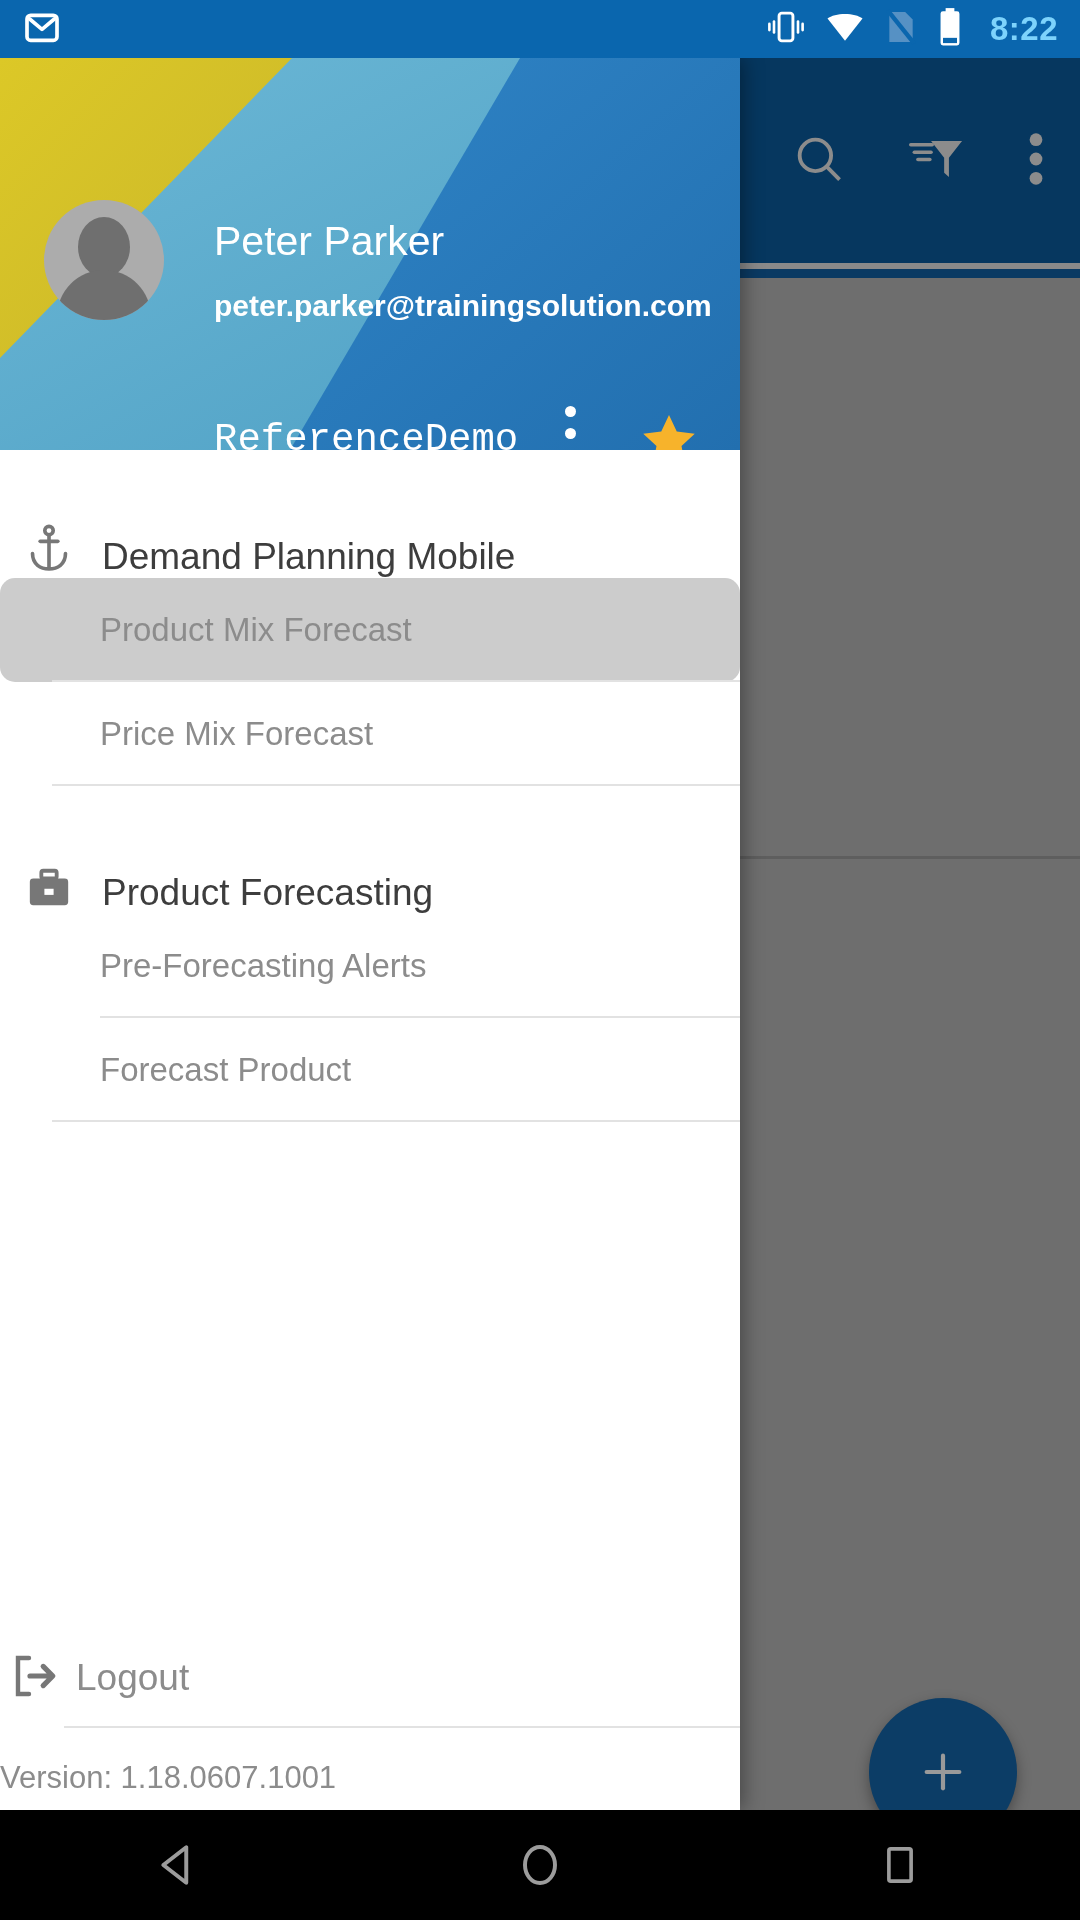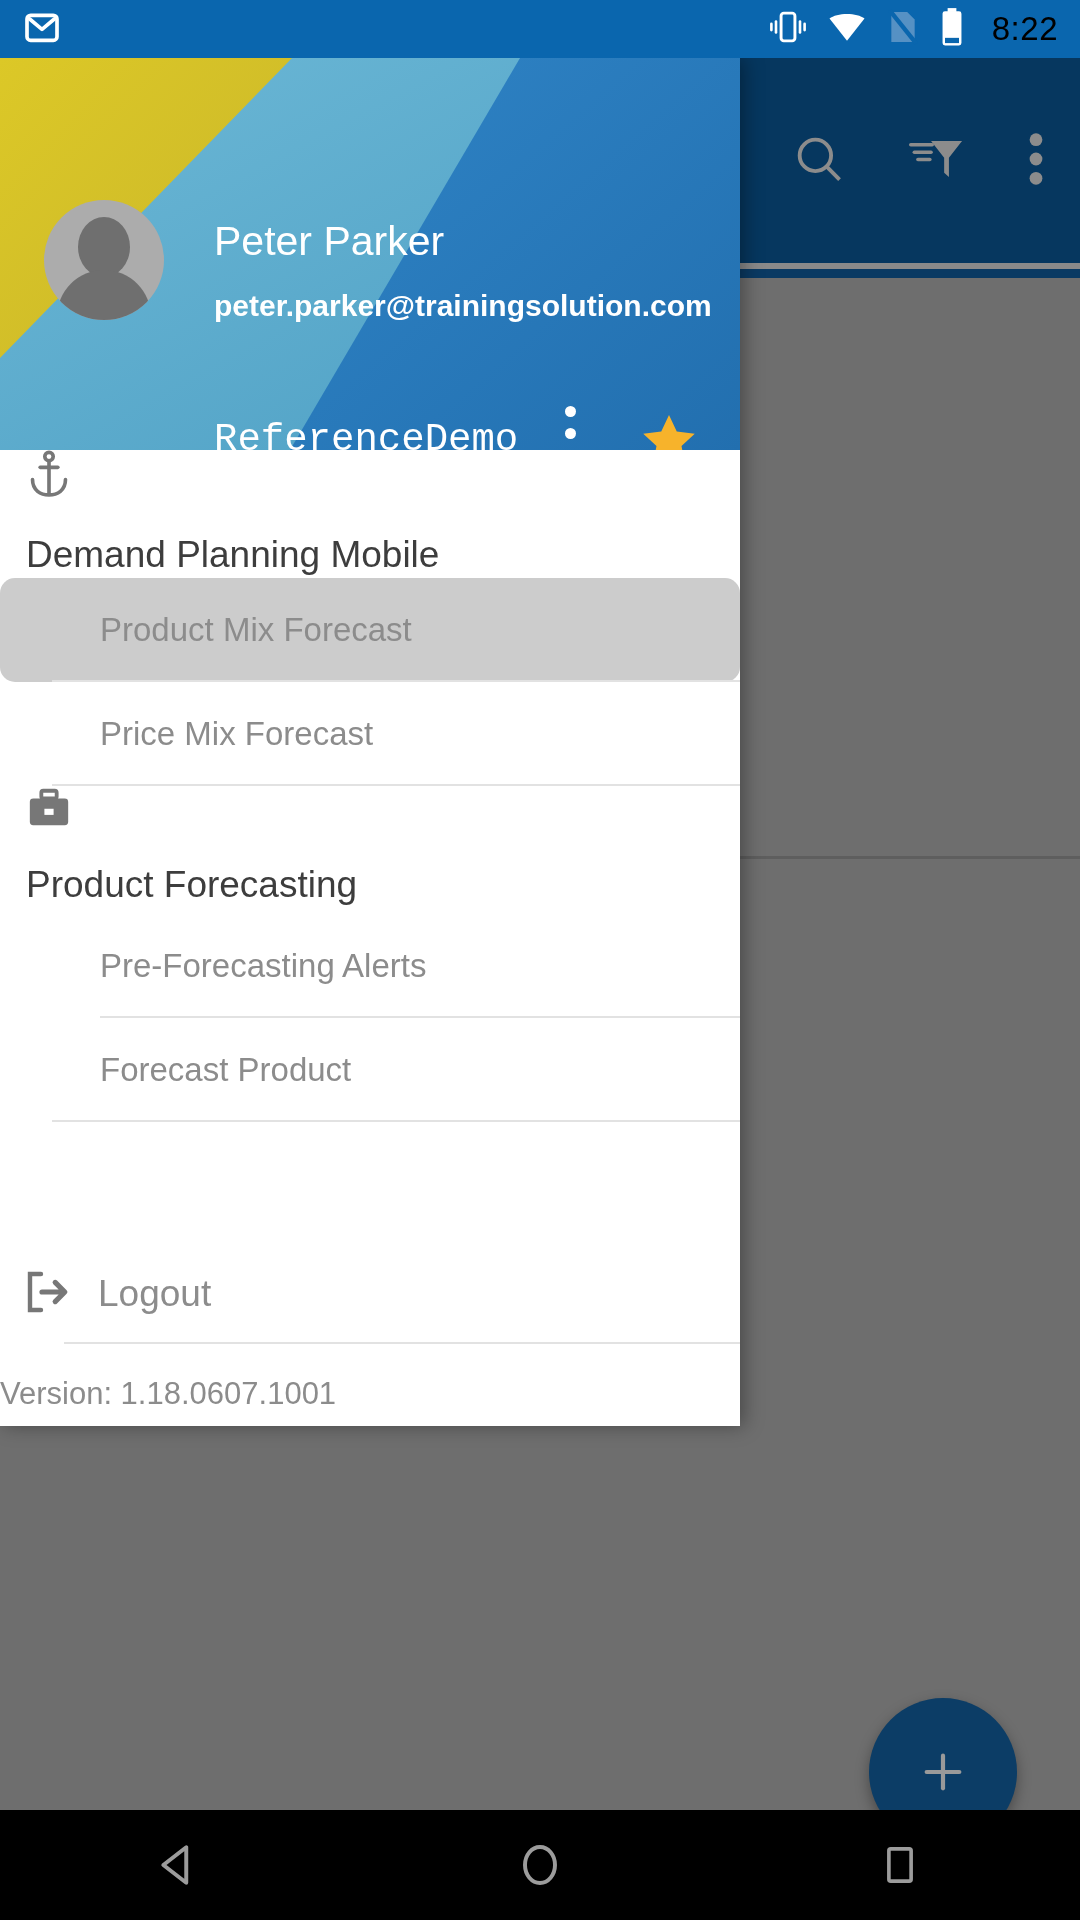--- a/index.html
+++ b/index.html
@@ -12,21 +12,21 @@
   #screen { position:relative; width:1080px; height:1920px; overflow:hidden; }
 
   
   .statusbar{
     position:absolute; top:0; left:0; width:1080px; height:58px;
     background:#0A66AE; display:flex; align-items:center;
     padding:0 22px; z-index:60;
   }
   .sb-left{ display:flex; align-items:center; gap:14px; }
   .sb-right{ margin-left:auto; display:flex; align-items:center; gap:18px; }
-  .sb-clock{ color:#000000; font-size:33px; font-weight:400; letter-spacing:.5px; margin-left:8px; }
+  .sb-clock{ color:#7dd3fc; font-size:33px; font-weight:700; letter-spacing:.5px; margin-left:8px; }
 
   
   .app-behind{ position:absolute; inset:58px 0 0 0; background:#6E6E6E; z-index:10; }
   .app-bar{
     position:absolute; top:0; left:0; width:1080px; height:205px;
     background:#06375F; display:flex; align-items:center; justify-content:flex-end;
     padding-right:34px; gap:58px;
   }
   .app-bar-sep{ position:absolute; top:205px; left:0; width:1080px; height:6px; background:#8A8A8A; }
   .app-bar-sep2{ position:absolute; top:211px; left:0; width:1080px; height:9px; background:#0A3A63; }
@@ -34,21 +34,21 @@
   .bottom-strip{ position:absolute; left:0; bottom:0; width:1080px; height:12px; background:#8A8A8A; }
 
   .fab{
     position:absolute; right:63px; bottom:74px; width:148px; height:148px;
     border-radius:50%; background:#0C3D66; display:flex; align-items:center; justify-content:center;
     box-shadow:0 6px 14px rgba(0,0,0,.35);
   }
 
   
   .drawer{
-    position:absolute; top:58px; left:0; width:740px; height:1368px;
+    position:absolute; top:58px; left:0; width:740px; height:1752px;
     background:#fff; z-index:40; box-shadow:4px 0 18px rgba(0,0,0,.35);
     display:flex; flex-direction:column;
   }
   .drawer-header{ position:relative; width:740px; height:392px; overflow:hidden; flex:0 0 auto; }
   .band{ position:absolute; inset:0; }
   .hdr-content{ position:absolute; inset:0; padding:34px 30px 0 44px; }
 
   .avatar{
     position:absolute; left:44px; top:142px; width:120px; height:120px; border-radius:50%;
     background:#ACACAC; overflow:hidden;
@@ -61,31 +61,31 @@
   .hdr-name{ position:absolute; left:214px; top:160px; color:#fff; font-size:41px; font-weight:400; }
   .hdr-email{ position:absolute; left:214px; top:228px; width:480px; color:#fff; font-size:30px;
               line-height:1.32; font-weight:700; }
   .hdr-tenant{ position:absolute; left:214px; top:360px; color:#fff; font-size:39px;font-family:Liberation Mono, monospace; }
   .hdr-dots{ position:absolute; left:565px; top:348px; display:flex; flex-direction:column; gap:11px; }
   .hdr-dots i{ width:11px; height:11px; border-radius:50%; background:#fff; display:block; }
   .hdr-star{ position:absolute; left:638px; top:352px; }
 
   
   .nav{ flex:1 1 auto; background:#fff; position:relative; }
-  .grp-head{ display:flex; align-items:flex-start; gap:30px; padding:0 0 0 26px; height:128px;flex-direction:column; }
+  .grp-head{ display:flex; align-items:flex-end; gap:30px; padding:0 0 0 26px; height:128px; }
   .grp-head .label{ font-size:37px; color:#3D3D3D; font-weight:400; }
   .nav-item{ display:flex; align-items:center; height:104px; padding-left:100px;
              font-size:33px; color:#8C8C8C; position:relative;border-radius:15px; }
   .nav-item.selected{ background:#CCCCCC; }
   .nav-item .rule{ position:absolute; left:52px; right:0; bottom:0; height:2px; background:#E2E2E2; }
   .nav-item.rule-indent .rule{ left:100px; }
 
   
   .drawer-footer{ flex:0 0 auto; background:#fff; padding-bottom:14px; }
-  .logout{ display:flex; align-items:center; gap:28px; padding-left:22px; height:96px; }
+  .logout{ display:flex; align-items:center; gap:18px; padding-left:10px; height:96px; }
   .logout .label{ font-size:37px; color:#8C8C8C; }
   .foot-rule{ margin-left:64px; height:2px; background:#E2E2E2; }
   .version{ text-align:left; padding:32px 26px 0 0; font-size:31px; color:#8C8C8C; }
 
   
   .navbar{
     position:absolute; bottom:0; left:0; width:1080px; height:110px; background:#000;
     display:flex; align-items:center; justify-content:space-around; z-index:70;
   }
   .navbar .slot{ width:33.33%; display:flex; align-items:center; justify-content:center; }

